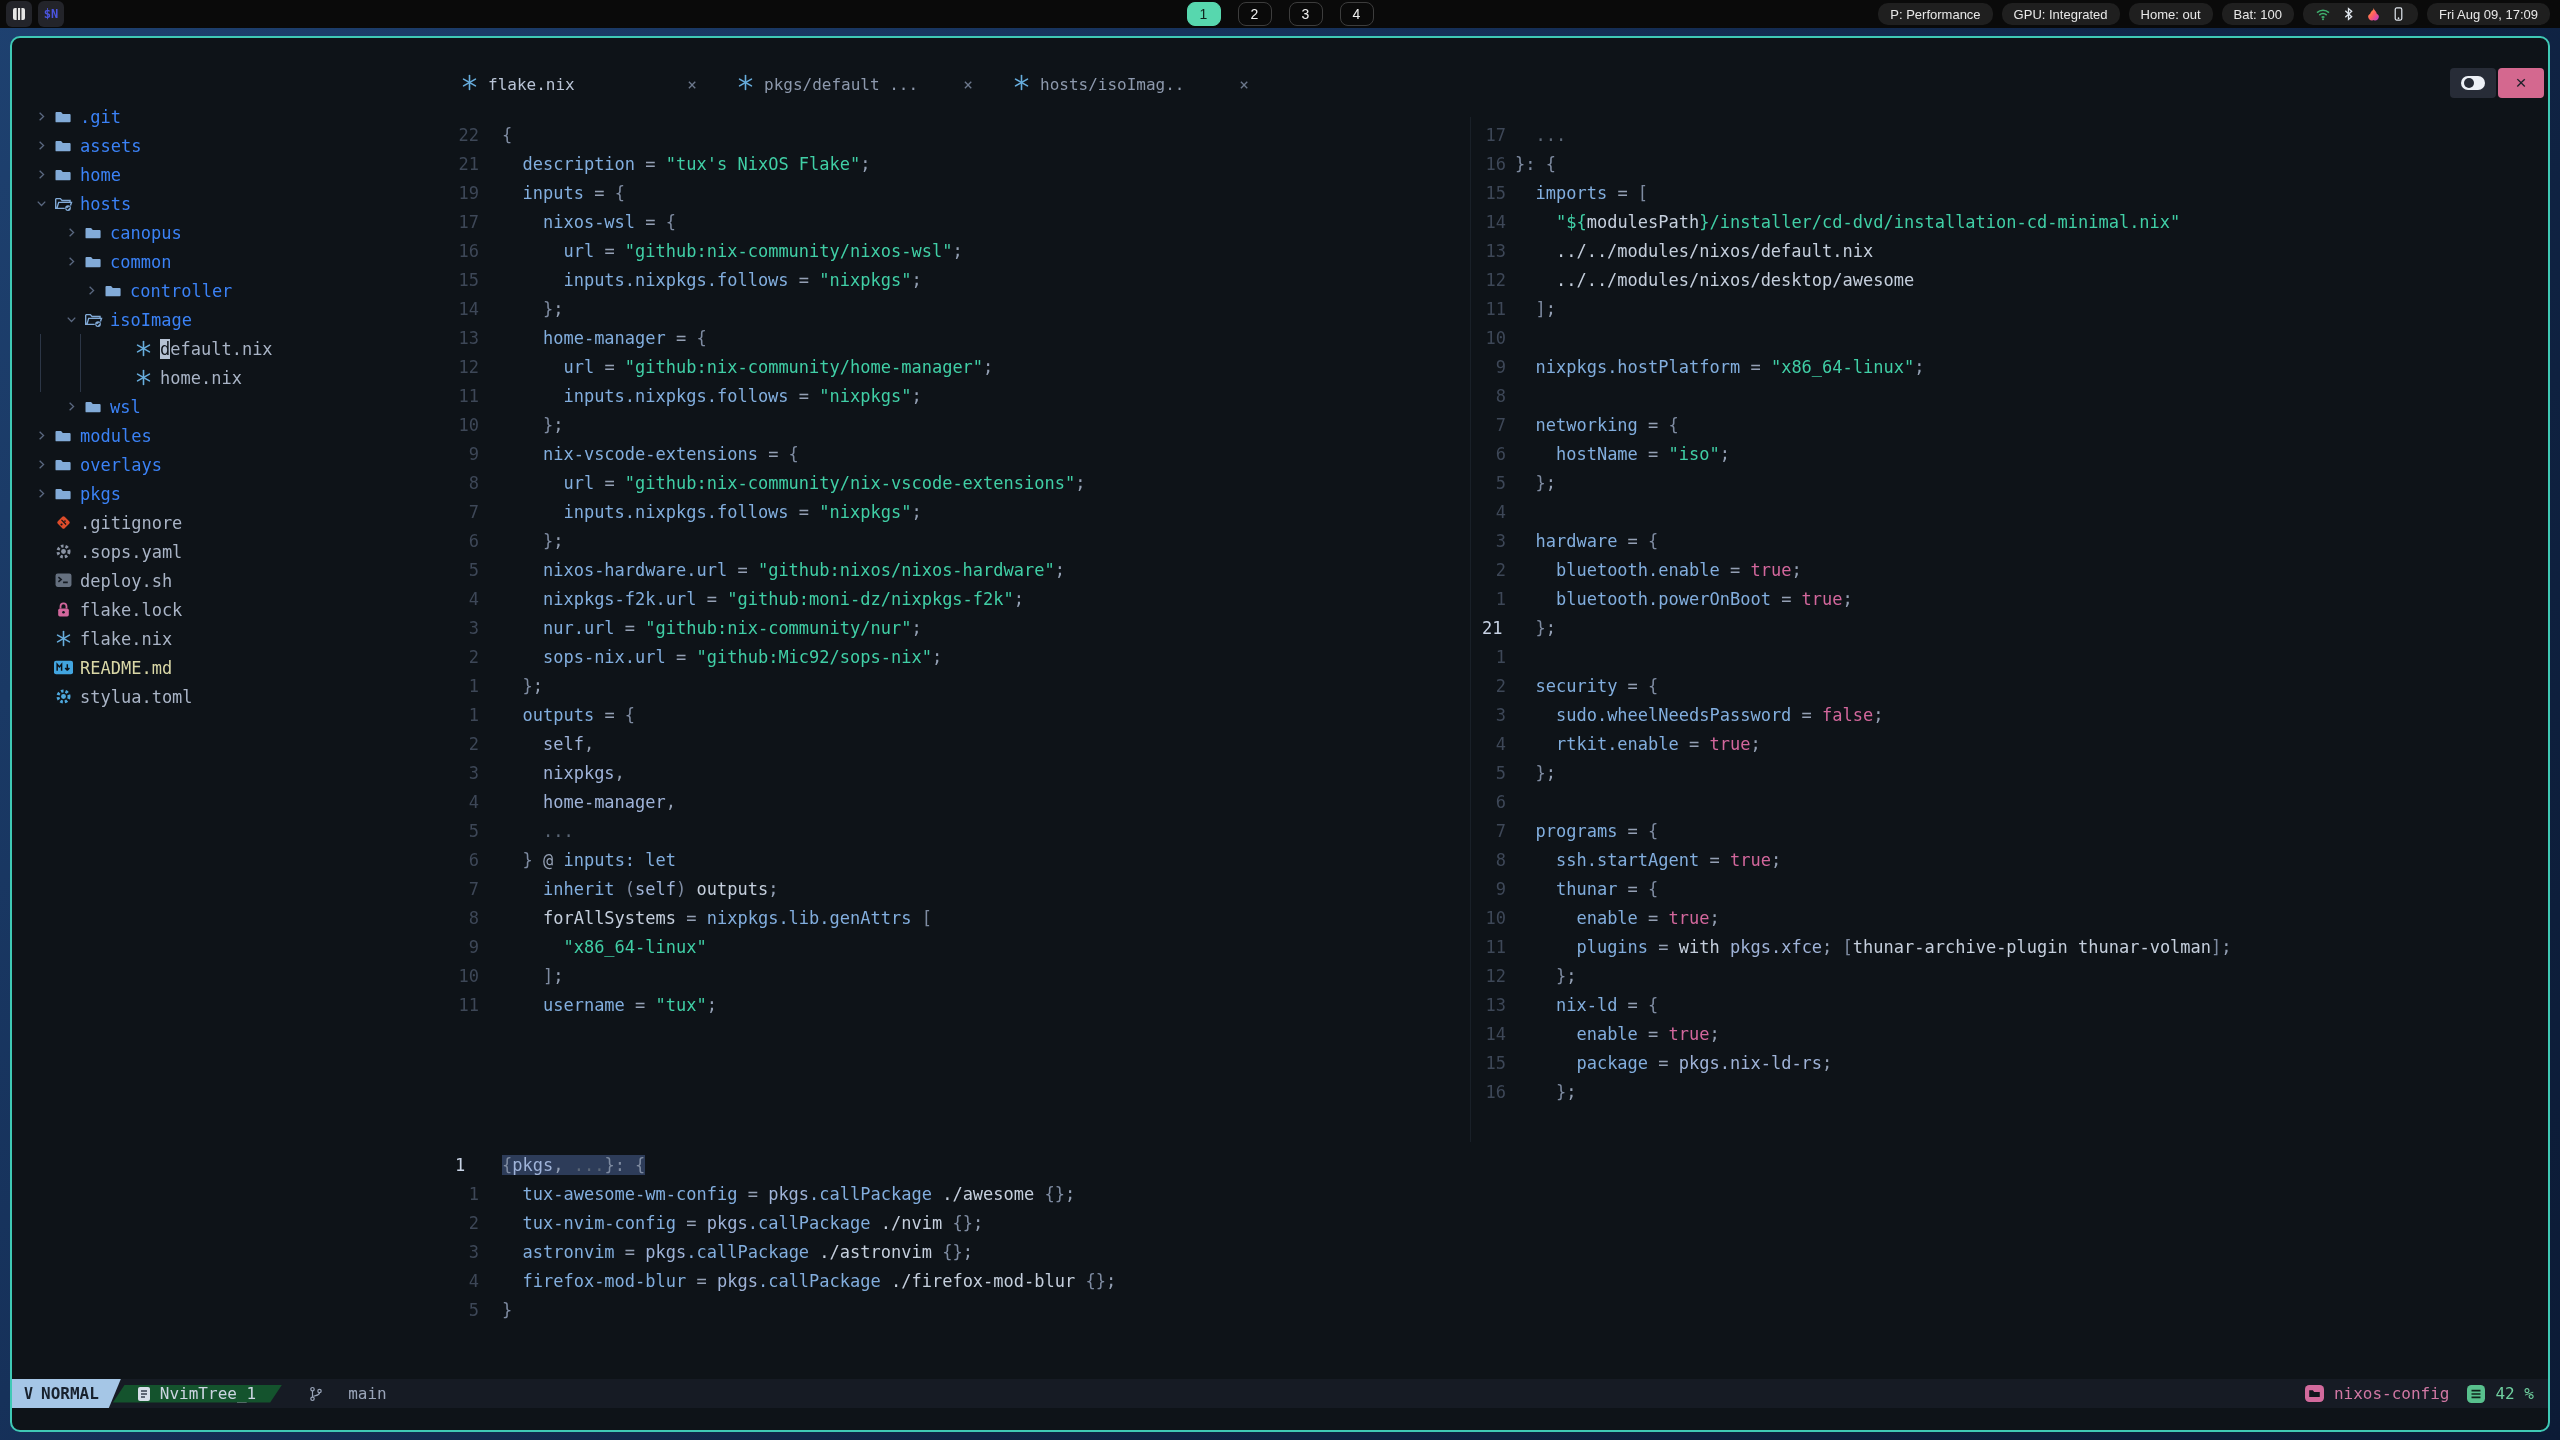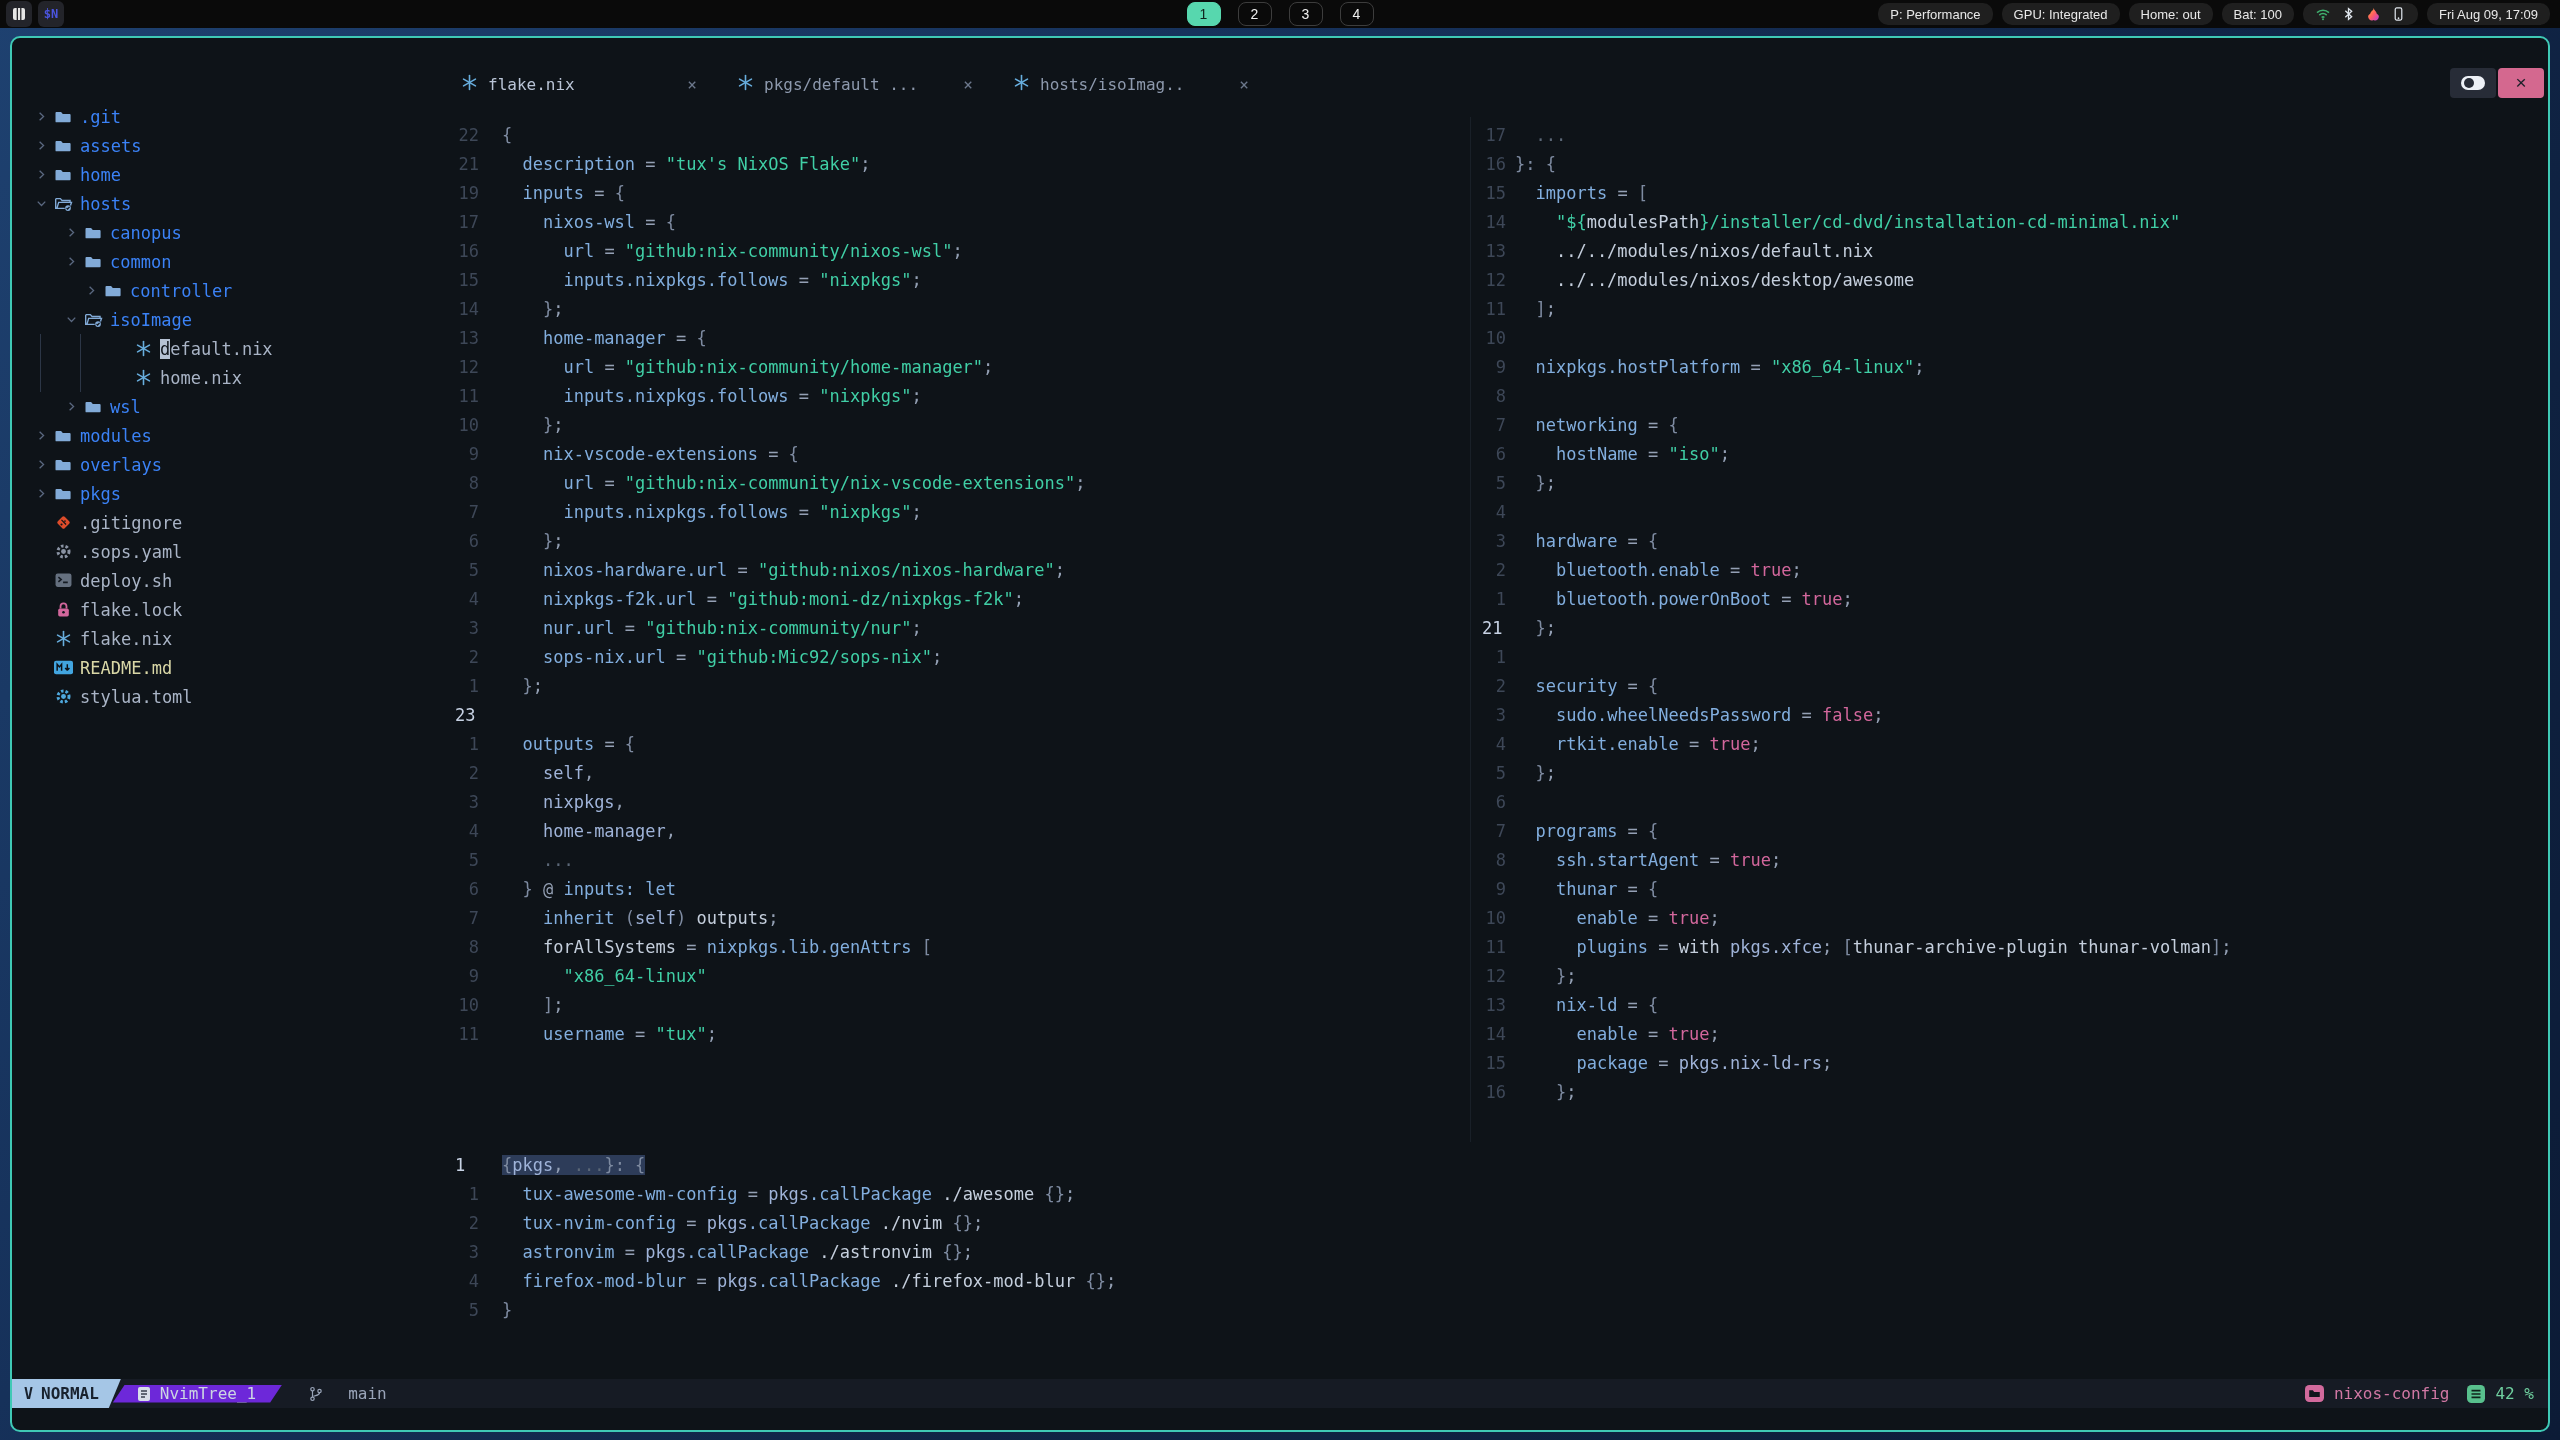--- a/index.html
+++ b/index.html
@@ -82,21 +82,21 @@
   .c-k { color:#82aede; } .c-s { color:#40cfa6; } .c-b { color:#d2679c; }
   .c-p { color:#7e8ba1; } .c-o { color:#94a0b4; } .c-c { color:#5c6878; }
   .c-w { color:#c5cfdd; } .c-v { color:#9fb3d8; }
 
   
   #statusline { position:absolute; left:0; right:0; bottom:22px; height:29px;
     background:#161b24; display:flex; align-items:center; font-size:16px; }
   .seg-mode { height:29px; background:#a5c6e6; color:#19222e; font-weight:bold;
     display:flex; align-items:center; gap:8px; padding:0 22px 0 12px;
     clip-path:polygon(0 0,100% 0,calc(100% - 12px) 100%,0 100%); }
-  .seg-tree { height:18px; background:#6d28d9; color:#ccd5e2; margin-left:-8px;
+  .seg-tree { height:18px; background:#14532d; color:#ccd5e2; margin-left:-8px;
     display:flex; align-items:center; gap:9px; padding:0 26px 0 24px;
     clip-path:polygon(12px 0,100% 0,calc(100% - 12px) 100%,0 100%); }
   .seg-branch { margin-left:26px; display:flex; align-items:center; gap:24px; color:#99a4b8; }
   .sb-right { margin-left:auto; display:flex; align-items:center; gap:10px; padding-right:14px; }
   .proj-label { color:#d178a4; }
   .pct-label { color:#6fcf9f; }
   .vim-glyph { font-weight:bold; color:#19222e; font-size:15px; }
 </style>
 </head>
 <body>
@@ -500,21 +500,20 @@
           <div class="line"><span class="num">10</span><span class="gap-l"></span><span class="code"><span class="c-w">    </span><span class="c-p">}</span><span class="c-o">;</span></span></div>
           <div class="line"><span class="num">9</span><span class="gap-l"></span><span class="code"><span class="c-w">    </span><span class="c-k">nix-vscode-extensions</span><span class="c-o"> = </span><span class="c-p">{</span></span></div>
           <div class="line"><span class="num">8</span><span class="gap-l"></span><span class="code"><span class="c-w">      </span><span class="c-k">url</span><span class="c-o"> = </span><span class="c-s">"github:nix-community/nix-vscode-extensions"</span><span class="c-o">;</span></span></div>
           <div class="line"><span class="num">7</span><span class="gap-l"></span><span class="code"><span class="c-w">      </span><span class="c-k">inputs.nixpkgs.follows</span><span class="c-o"> = </span><span class="c-s">"nixpkgs"</span><span class="c-o">;</span></span></div>
           <div class="line"><span class="num">6</span><span class="gap-l"></span><span class="code"><span class="c-w">    </span><span class="c-p">}</span><span class="c-o">;</span></span></div>
           <div class="line"><span class="num">5</span><span class="gap-l"></span><span class="code"><span class="c-w">    </span><span class="c-k">nixos-hardware.url</span><span class="c-o"> = </span><span class="c-s">"github:nixos/nixos-hardware"</span><span class="c-o">;</span></span></div>
           <div class="line"><span class="num">4</span><span class="gap-l"></span><span class="code"><span class="c-w">    </span><span class="c-k">nixpkgs-f2k.url</span><span class="c-o"> = </span><span class="c-s">"github:moni-dz/nixpkgs-f2k"</span><span class="c-o">;</span></span></div>
           <div class="line"><span class="num">3</span><span class="gap-l"></span><span class="code"><span class="c-w">    </span><span class="c-k">nur.url</span><span class="c-o"> = </span><span class="c-s">"github:nix-community/nur"</span><span class="c-o">;</span></span></div>
           <div class="line"><span class="num">2</span><span class="gap-l"></span><span class="code"><span class="c-w">    </span><span class="c-k">sops-nix.url</span><span class="c-o"> = </span><span class="c-s">"github:Mic92/sops-nix"</span><span class="c-o">;</span></span></div>
           <div class="line"><span class="num">1</span><span class="gap-l"></span><span class="code"><span class="c-w">  </span><span class="c-p">}</span><span class="c-o">;</span></span></div>
-          <div class="line"><span class="num cur">23</span><span class="gap-l"></span><span class="code"></span></div>
           <div class="line"><span class="num">1</span><span class="gap-l"></span><span class="code"><span class="c-w">  </span><span class="c-k">outputs</span><span class="c-o"> = </span><span class="c-p">{</span></span></div>
           <div class="line"><span class="num">2</span><span class="gap-l"></span><span class="code"><span class="c-w">    </span><span class="c-v">self</span><span class="c-o">,</span></span></div>
           <div class="line"><span class="num">3</span><span class="gap-l"></span><span class="code"><span class="c-w">    </span><span class="c-v">nixpkgs</span><span class="c-o">,</span></span></div>
           <div class="line"><span class="num">4</span><span class="gap-l"></span><span class="code"><span class="c-w">    </span><span class="c-v">home-manager</span><span class="c-o">,</span></span></div>
           <div class="line"><span class="num">5</span><span class="gap-l"></span><span class="code"><span class="c-w">    </span><span class="c-c">...</span></span></div>
           <div class="line"><span class="num">6</span><span class="gap-l"></span><span class="code"><span class="c-w">  </span><span class="c-p">}</span><span class="c-o"> @ </span><span class="c-k">inputs:</span><span class="c-k"> let</span></span></div>
           <div class="line"><span class="num">7</span><span class="gap-l"></span><span class="code"><span class="c-w">    </span><span class="c-k">inherit</span><span class="c-w"> </span><span class="c-p">(</span><span class="c-v">self</span><span class="c-p">)</span><span class="c-w"> outputs</span><span class="c-o">;</span></span></div>
           <div class="line"><span class="num">8</span><span class="gap-l"></span><span class="code"><span class="c-w">    </span><span class="c-w">forAllSystems</span><span class="c-o"> = </span><span class="c-k">nixpkgs.lib.genAttrs</span><span class="c-w"> </span><span class="c-p">[</span></span></div>
           <div class="line"><span class="num">9</span><span class="gap-l"></span><span class="code"><span class="c-w">      </span><span class="c-s">"x86_64-linux"</span></span></div>
           <div class="line"><span class="num">10</span><span class="gap-l"></span><span class="code"><span class="c-w">    </span><span class="c-p">]</span><span class="c-o">;</span></span></div>

